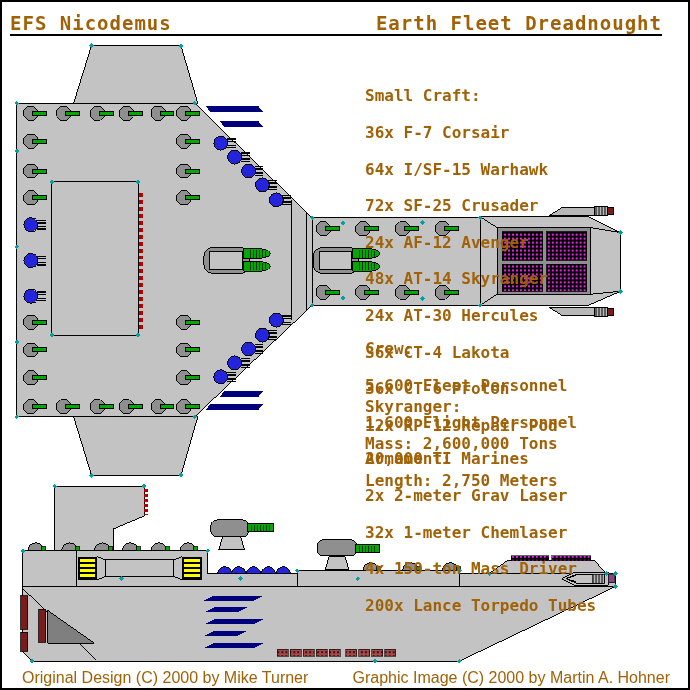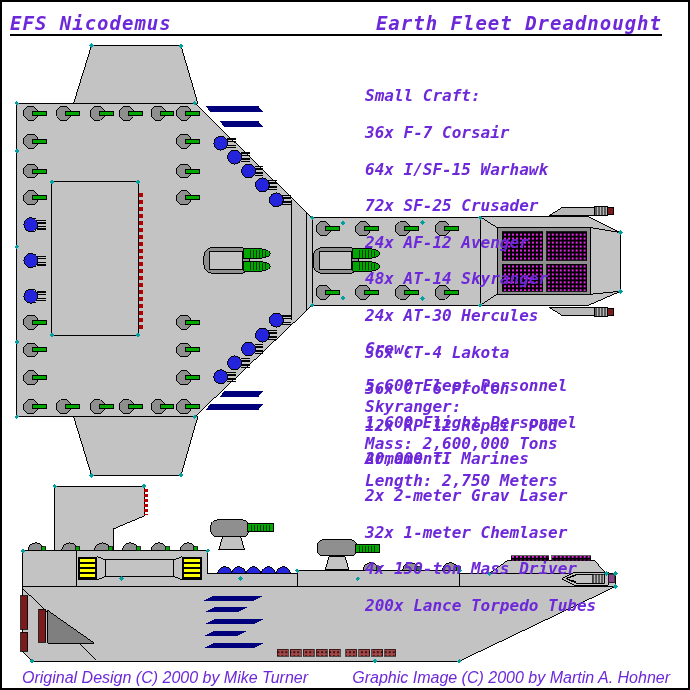--- a/index.html
+++ b/index.html
@@ -1,19 +1,19 @@
 <!DOCTYPE html>
 <html><head>
 <meta charset="utf-8">
 <style>
   html,body { margin:0; padding:0; background:#fff; }
   #stage {
     position:relative; width:690px; height:690px; background:#ffffff;
     box-sizing:border-box; border:2px solid #000; overflow:hidden;
-    font-family:"DejaVu Sans Mono", monospace; color:#6d28d9;font-style:italic;
+    font-family:"DejaVu Sans Mono", monospace; color:#a16207;
   }
   #drawing { position:absolute; left:0; top:0; }
   .title { position:absolute; top:10px; font-size:19px; font-weight:bold; letter-spacing:1px; white-space:pre; }
   .title-left  { left:8px; }
   .title-right { right:26px; }
   .title-rule { position:absolute; top:32px; left:8px; width:652px; height:2px; background:#000; }
   .spec { position:absolute; font-size:16px; font-weight:bold; line-height:12.2px; white-space:pre; }
   .spec div { height:12.2px; }
   #small-craft { left:363px; top:64px; }
   #crew        { left:363px; top:317px; }

